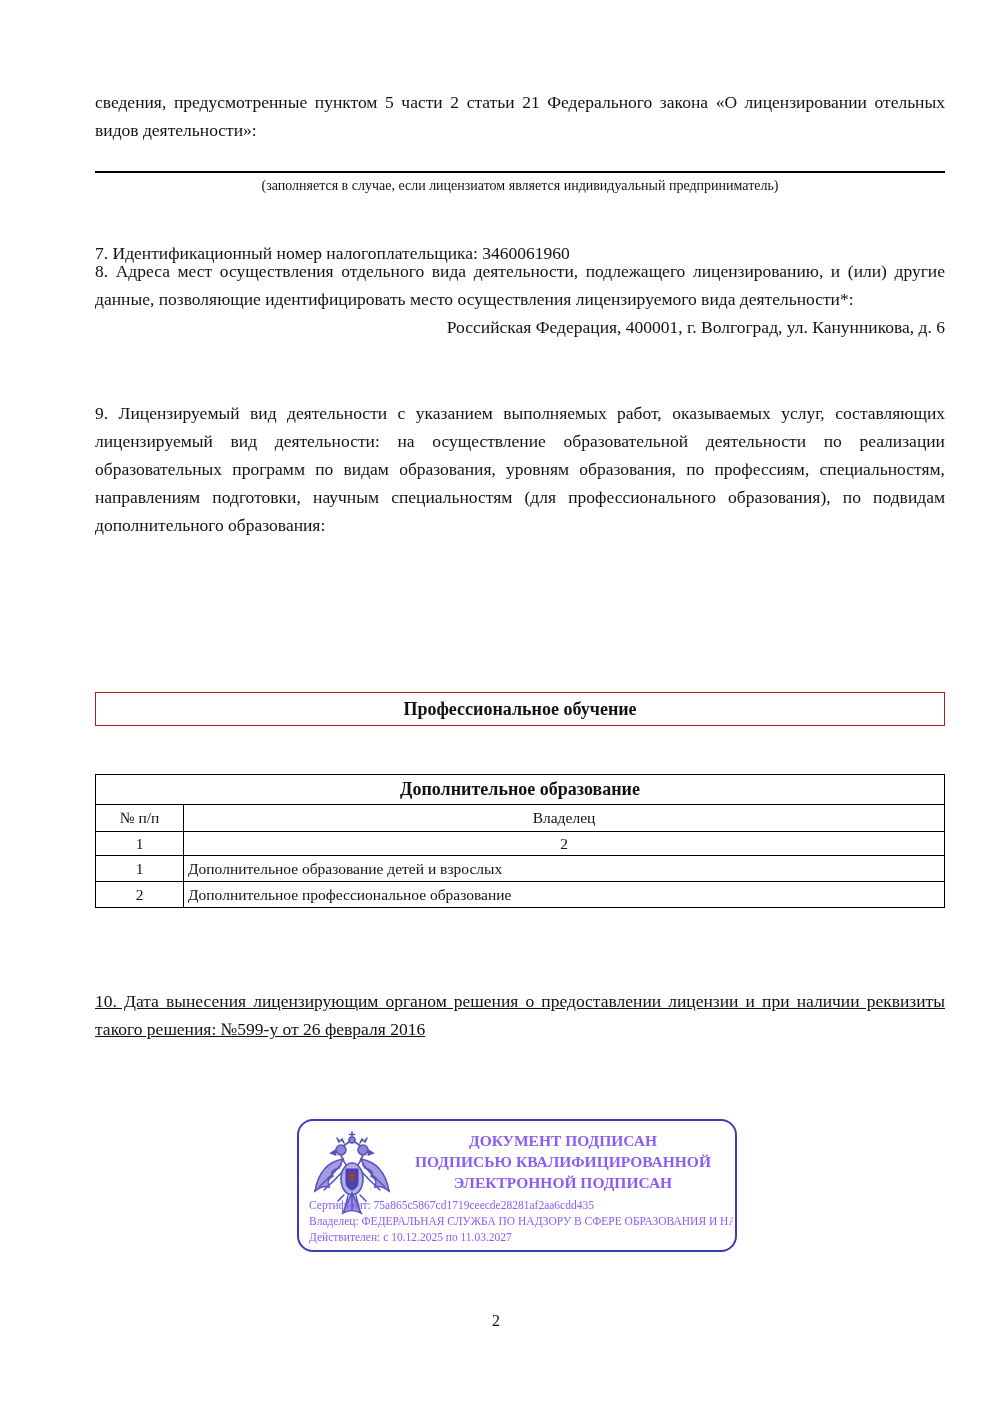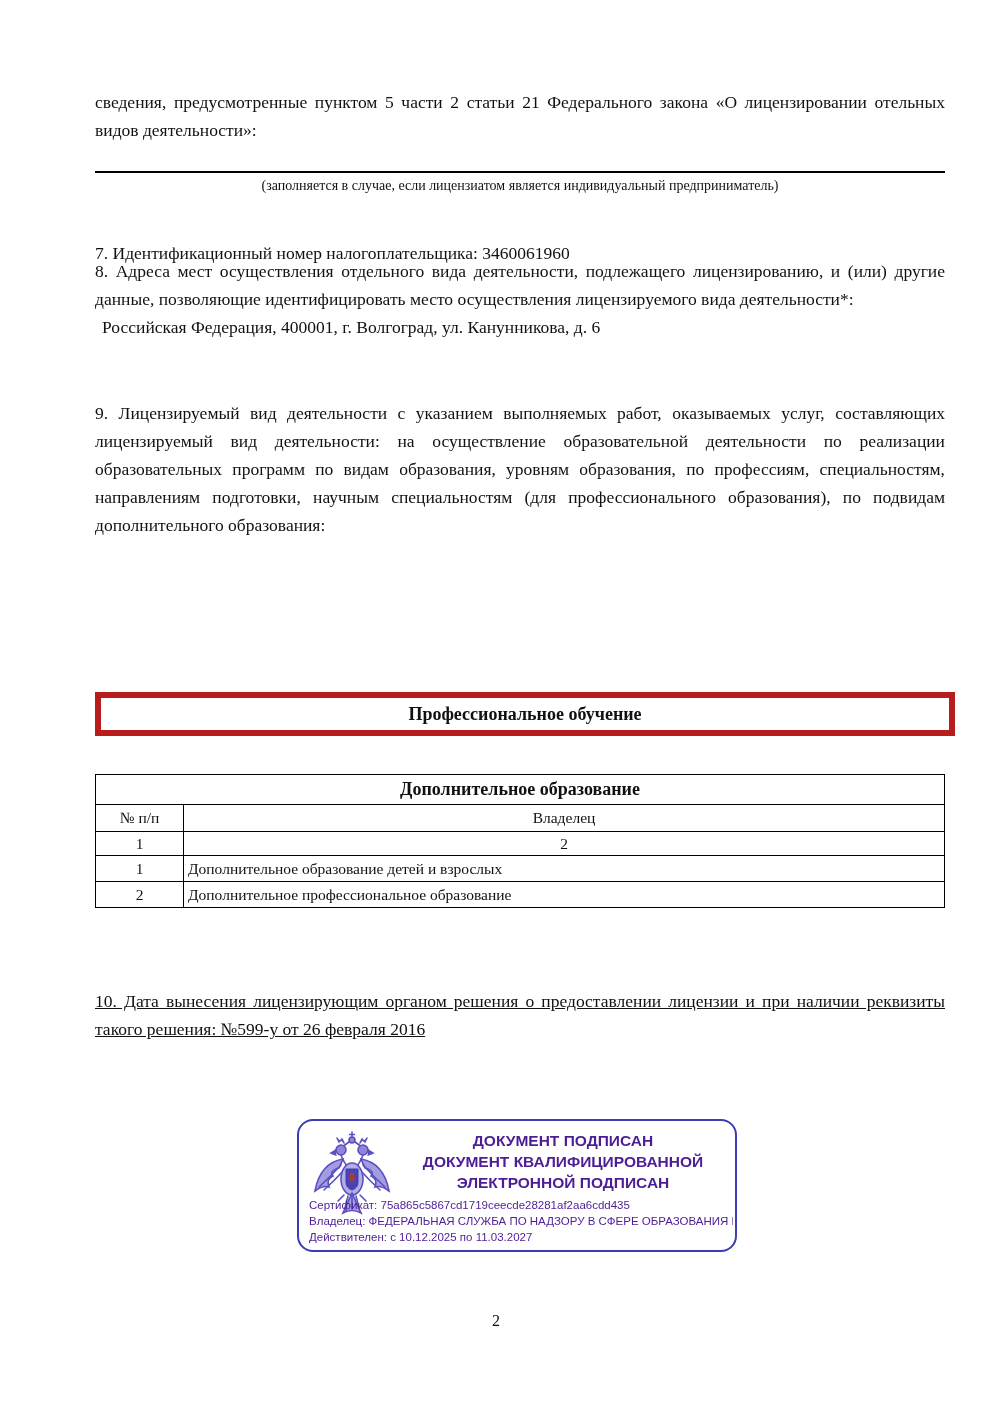--- a/index.html
+++ b/index.html
@@ -12,42 +12,42 @@
   .abs{position:absolute;}
   .body-text{
     left:95px;width:850px;font-size:17.5px;line-height:28px;
     text-align:justify;
   }
   .rule{left:95px;width:850px;height:2px;background:#000;}
   .note{
     left:95px;width:850px;text-align:center;
     font-size:14px;line-height:18px;
   }
-  .address-line{padding-left:7px;text-align:left;}
+  .address-line{padding-left:7px;text-align:right;}
   .title-box{
-    left:95px;width:848px;height:32px;border:6px solid #b91c1c;
+    left:95px;width:848px;height:32px;border:1px solid #b91c1c;
     text-align:center;font-weight:bold;font-size:18px;line-height:32px;
   }
   table.edu{
     border-collapse:collapse;width:850px;table-layout:fixed;
     font-size:15.5px;
     padding-left:44px;
   }
   table.edu td{border:1px solid #000;padding:0 4px;vertical-align:middle;}
   td.t-title{height:29px;text-align:center;font-weight:bold;font-size:18px;}
   td.t-head{height:26px;text-align:center;}
   td.t-idx{height:23px;text-align:center;}
   td.t-num{height:25px;text-align:center;}
   td.t-sub{height:25px;text-align:left;padding-left:6px;}
   col.c1{width:88px;}
   .stamp{
     left:297px;top:1119px;width:440px;height:133px;
     border:2.5px solid #3c3cb4;border-radius:16px;box-sizing:border-box;
-    font-family:Liberation Sans, sans-serif;
-    color:#4c1d95;overflow:hidden;
+    font-family:Liberation Serif, serif;
+    color:#8b5cf6;overflow:hidden;
   }
   .stamp-title{
     position:absolute;left:98px;top:9px;width:332px;
     text-align:center;font-weight:bold;font-size:15.5px;line-height:21px;
   }
   .stamp-lines{
     position:absolute;left:10px;top:76px;width:424px;
     font-size:11.5px;line-height:16px;white-space:nowrap;overflow:hidden;
   }
   .eagle{position:absolute;left:11px;top:8px;}
@@ -134,21 +134,21 @@
         <path d="M42 66 v14 M38 67 l-3 12 M46 67 l3 12"></path>
 
         <path d="M34 66 l-6 6 M50 66 l6 6"></path>
       </g>
 
       <path d="M36 40 h12 v13 q0 6 -6 8 q-6 -2 -6 -8 Z" fill="#4a43b0" stroke="#3c3cb4" stroke-width="1"></path>
       <rect x="39.5" y="44" width="5" height="8" rx="1" fill="#a33d3d"></rect>
     </svg>
     <div class="stamp-title">
       <div>ДОКУМЕНТ ПОДПИСАН</div>
-      <div>ДОКУМЕНТ КВАЛИФИЦИРОВАННОЙ</div>
+      <div>ПОДПИСЬЮ КВАЛИФИЦИРОВАННОЙ</div>
       <div>ЭЛЕКТРОННОЙ ПОДПИСАН</div>
     </div>
     <div class="stamp-lines">
       <div>Сертификат: 75a865c5867cd1719ceecde28281af2aa6cdd435</div>
       <div>Владелец: ФЕДЕРАЛЬНАЯ СЛУЖБА ПО НАДЗОРУ В СФЕРЕ ОБРАЗОВАНИЯ И НАУ</div>
       <div>Действителен: с 10.12.2025 по 11.03.2027</div>
     </div>
   </div>
 
   <div class="abs pagenum">2</div>

